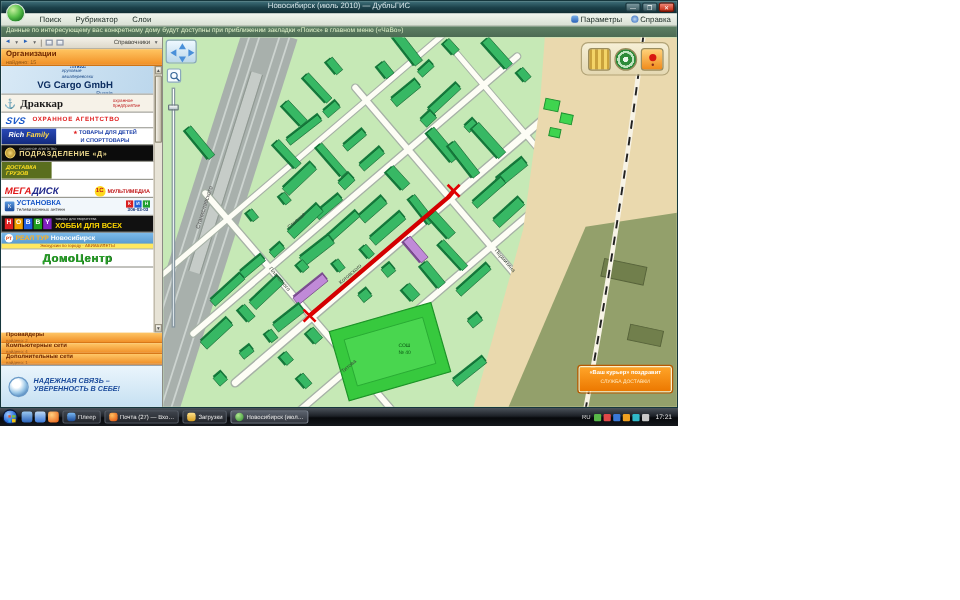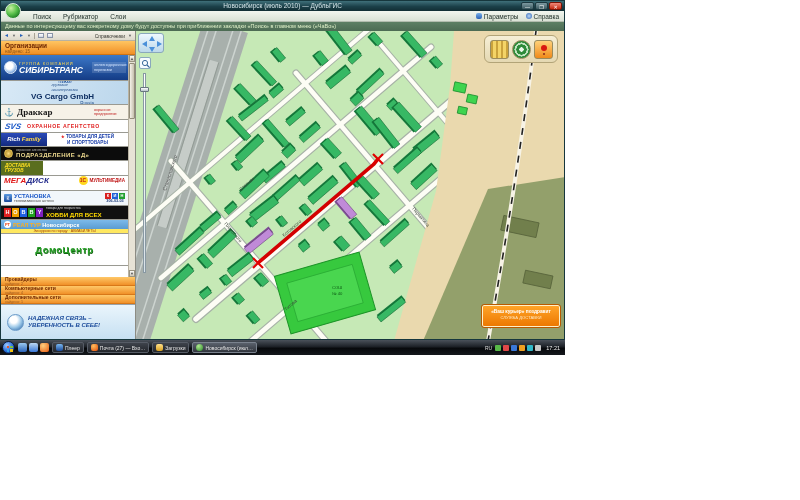--- a/index.html
+++ b/index.html
@@ -96,21 +96,21 @@
   .bn-podrazd { height:14px; background:#0c0c0c; display:flex; align-items:center; }
   .pd-emblem { width:9px; height:9px; border-radius:50%; margin:0 3px; background:radial-gradient(#f4d87a,#a07810); border:1px solid #e8c860; }
   .pd-main { flex:1; }
   .pd-top { font-size:3.4px; color:#b8b8b8; line-height:4px; }
   .pd-name { font-size:6px; font-weight:bold; color:#ecd88e; letter-spacing:.4px; line-height:7px; }
 
   .bn-ratek { height:15px; display:flex; }
   .rt-left { width:42px; background:#5a6e1e; color:#ffe020; font-style:italic; font-size:4.6px; font-weight:bold; padding:2px 0 0 4px; line-height:5px; }
   .rt-right { flex:1; background:linear-gradient(#35a845,#14601f); color:#fff; font-size:9.5px; font-weight:900; font-style:italic; text-align:center; line-height:14px; letter-spacing:1px;margin-top:28px; }
 
-  .bn-megadisk { height:15px; background:#fff; display:flex; align-items:flex-start; }
+  .bn-megadisk { height:15px; background:#fff; display:flex; align-items:flex-end; }
   .md-name { font-size:8px; font-weight:900; font-style:italic; margin-left:3px; }
   .md-mega { color:#e01818; } .md-disk { color:#20288a; }
   .md-right { margin-left:auto; display:flex; align-items:center; gap:2px; padding-right:3px; }
   .md-1c { width:9px; height:9px; border-radius:50%; background:#ffd81e; color:#c01818; font-size:5px; font-weight:bold; text-align:center; line-height:9px; }
   .md-mm { font-size:4.6px; font-weight:bold; color:#c01818; }
 
   .bn-antenna { height:15px; background:#f2f7fb; display:flex; align-items:center; }
   .an-logo { width:8px; height:8px; background:linear-gradient(#5a9ae0,#1a4a9a); color:#fff; font-size:5px; text-align:center; line-height:8px; margin:0 2px 0 3px; border-radius:1px; }
   .an-mid { flex:1; }
   .an-l1 { font-size:6px; font-weight:900; color:#1a58c8; line-height:6.5px; }
@@ -127,21 +127,21 @@
   .hb-top { font-size:3.2px; color:#ddd; line-height:3.8px; }
   .hb-ru { font-size:6.2px; font-weight:900; color:#ffd800; line-height:7px; }
 
   .bn-realtour { height:14px; background:linear-gradient(#7cbaea,#4a8ec6); }
   .rl-row { display:flex; align-items:center; height:9px; }
   .rl-logo { width:7px; height:7px; border-radius:50%; background:#fff; color:#e04010; font-size:4px; font-weight:bold; text-align:center; line-height:7px; margin:0 2px 0 3px; }
   .rl-name { font-size:5.6px; font-weight:bold; color:#fff; }
   .rl-name b { color:#ffb020; }
   .rl-strip { height:5px; background:#ffe860; font-size:3.6px; color:#a04000; text-align:center; line-height:5px; }
 
-  .bn-domocentr { height:32px; background:#fff; display:flex; align-items:center; justify-content:center; }
+  .bn-domocentr { height:15px; background:#fff; display:flex; align-items:center; justify-content:center; }
   .dc-name { font-size:9.5px; font-weight:900; color:#28a028; text-shadow:0.5px 0.5px 0 #156015; letter-spacing:.5px; }
 
   
   .acc { height:9px; background:linear-gradient(#ffc868,#f09028); border-bottom:1px solid #d87818; padding:0 4px; }
   .acc-label { font-size:5px; font-weight:bold; color:#6e2600; line-height:5.5px; }
   .acc-count { font-size:3.6px; color:#9a5a20; line-height:3.8px; }
 
   .bottom-banner { flex:1; background:linear-gradient(#eaf5fc,#c6e0f2); border-top:1px solid #98a2aa; display:flex; align-items:center; }
   .bb-logo { width:17px; height:17px; border-radius:50%; margin:0 4px 0 6px; background:radial-gradient(circle at 38% 32%,#fff 25%,#9cc8e8 55%,#1e5a9e); border:1px solid #6a9ac8; }
   .bb-l1,.bb-l2 { font-size:6px; font-weight:bold; font-style:italic; color:#1a4a9a; line-height:7.5px; }
@@ -234,28 +234,20 @@
         </div>
 
         <div class="side-header">
           <div class="sh-title">Организации</div>
           <div class="sh-count">найдено: 15</div>
         </div>
 
         <div class="banners-wrap">
           <div class="banner-list">
 
-            <div class="bn bn-sibtrans">
-              <div class="st-logo"></div>
-              <div class="st-mid">
-                <div class="st-top">ГРУППА КОМПАНИЙ</div>
-                <div class="st-name">СИБИРЬТРАНС</div>
-              </div>
-              <div class="st-note">железнодорожные перевозки</div>
-            </div>
 
             <div class="bn bn-vgcargo">
               <div class="vg-logo"></div>
               <div class="vg-left">грузовые авиаперевозки</div>
               <div class="vg-main">
                 <div class="vg-name">VG Cargo GmbH</div>
                 <div class="vg-country">Russia</div>
                 <div class="vg-phone">+7 383 255 755 5</div>
               </div>
             </div>

